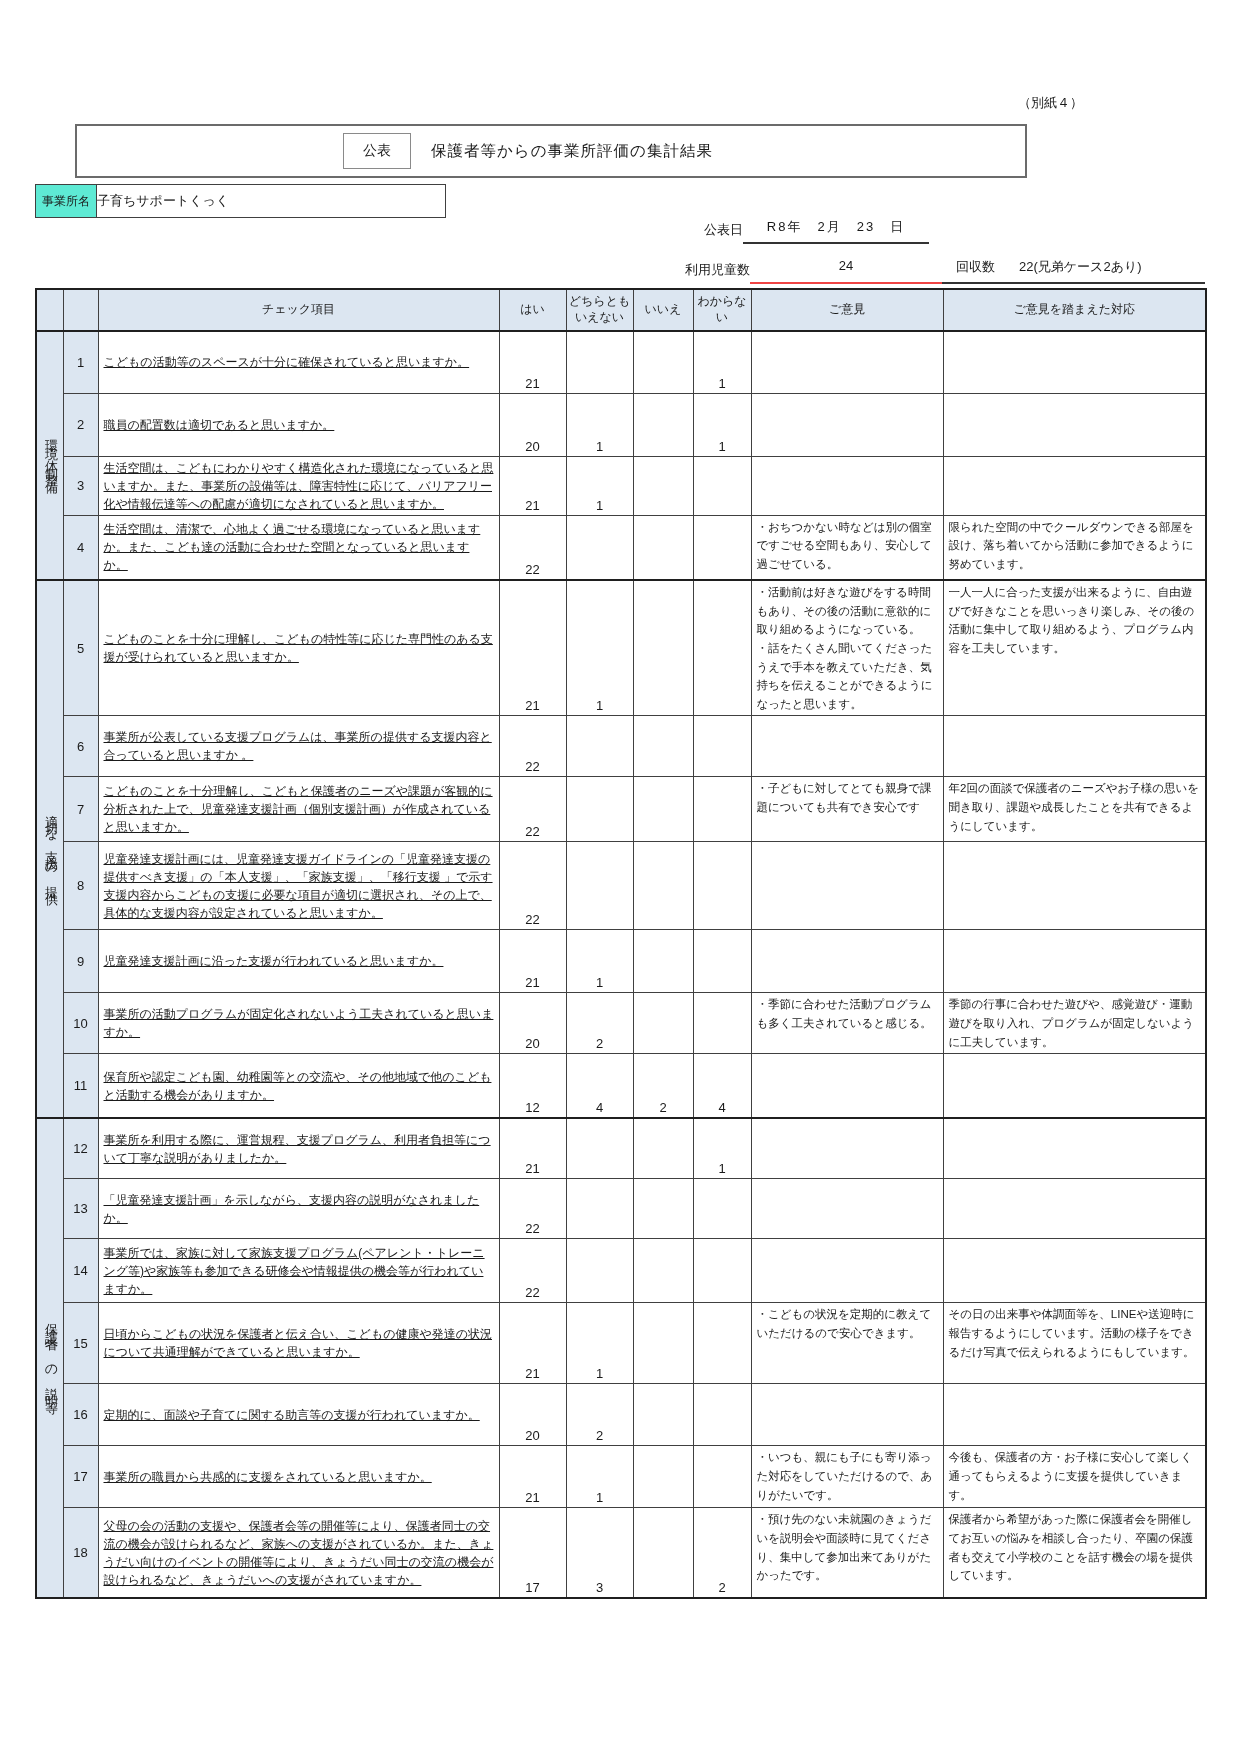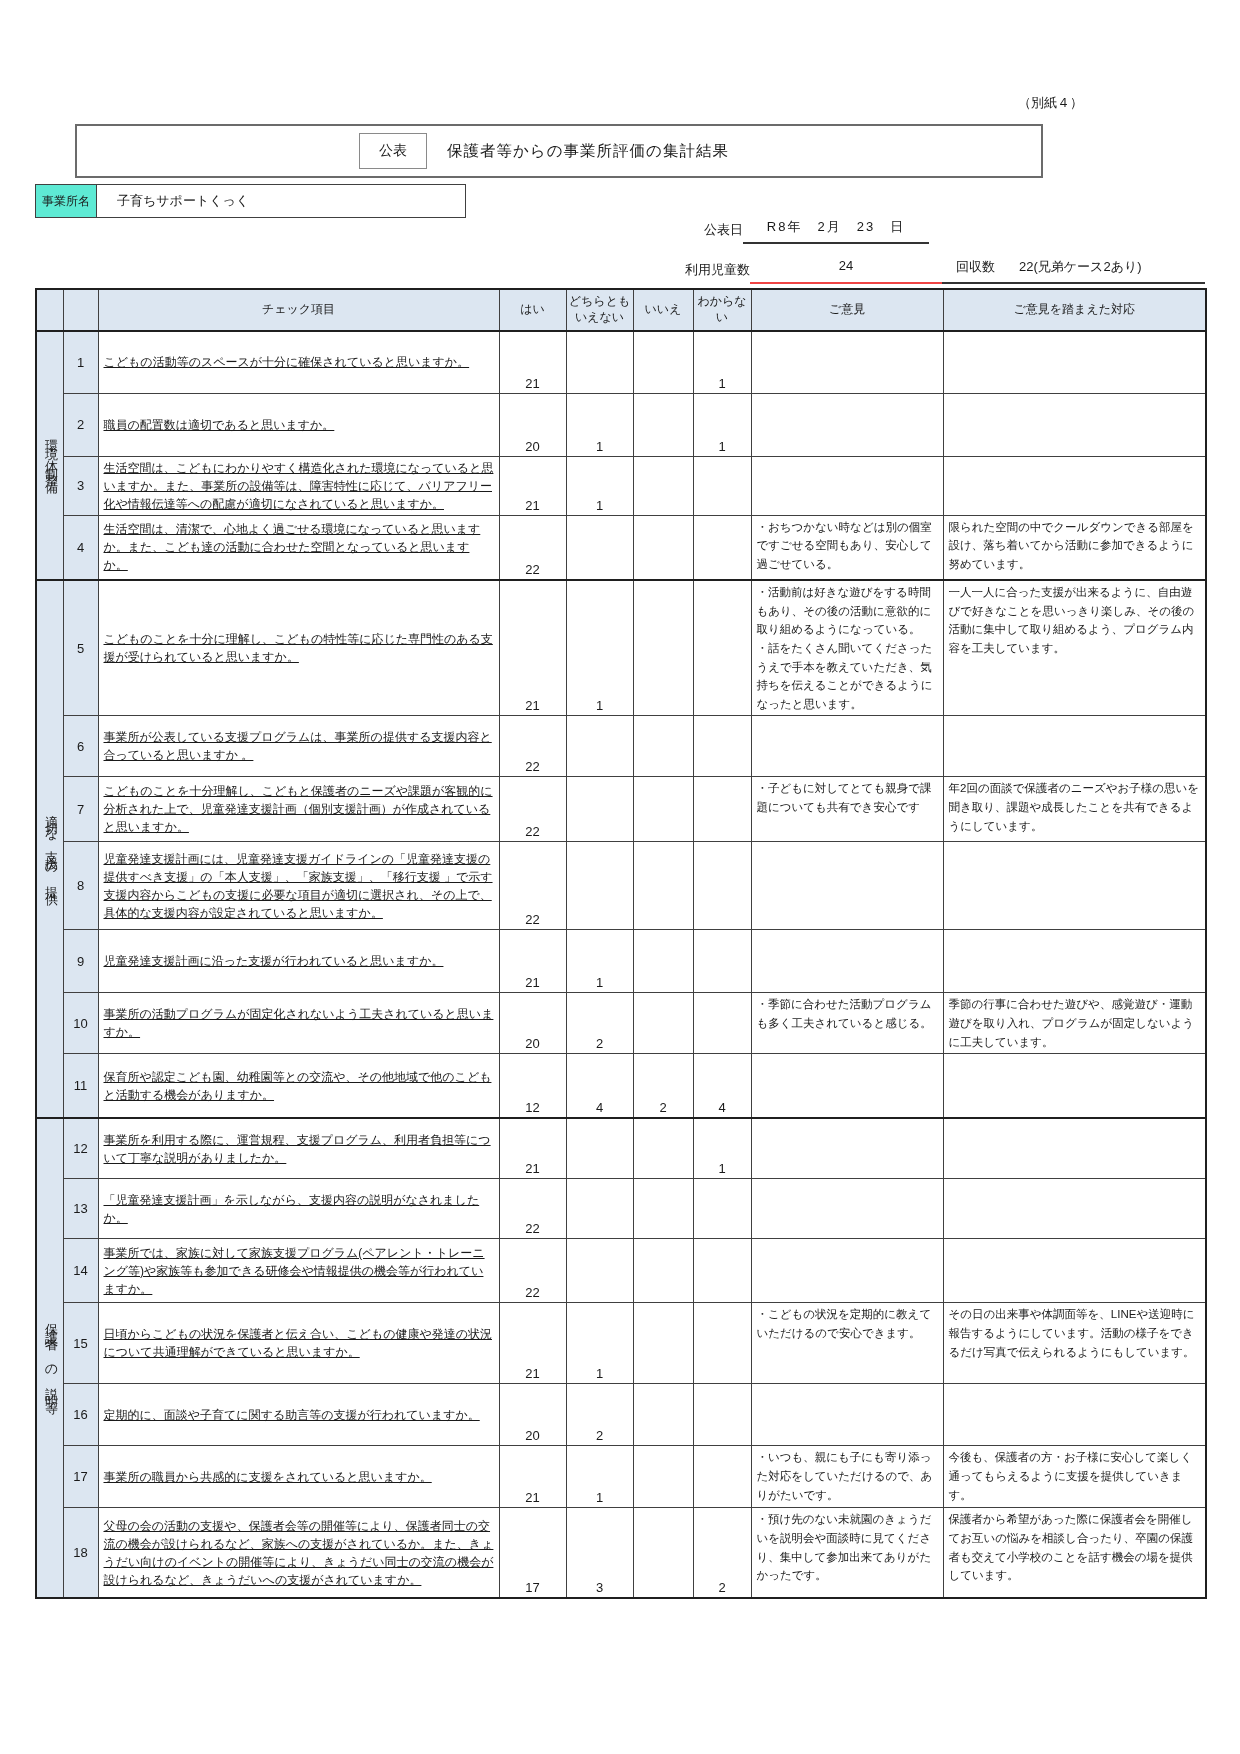--- a/index.html
+++ b/index.html
@@ -2,30 +2,30 @@
 <html><head>
 <meta charset="utf-8">
 <style>
   html,body{margin:0;padding:0;background:#fff;}
   .page{position:relative;width:1240px;height:1754px;background:#fff;overflow:hidden;
         font-family:"Liberation Sans","DejaVu Sans",sans-serif;color:#1a1a1a;}
 
   .attachment-note{position:absolute;top:94px;left:1018px;font-size:13px;}
 
   .title-box{position:absolute;left:75px;top:124px;width:948px;height:50px;
-             border:2px solid #6b6b6b;display:flex;align-items:center;background:#fff;padding-left:16px;}
+             border:2px solid #6b6b6b;display:flex;align-items:center;background:#fff;}
   .publish-badge{margin-left:266px;width:66px;height:34px;border:1px solid #8a8a8a;
                  display:flex;align-items:center;justify-content:center;font-size:14px;}
   .doc-title{margin-left:20px;font-size:15.5px;letter-spacing:1px;}
 
   .office-row{position:absolute;left:35px;top:184px;display:flex;}
   .office-label{width:60px;height:32px;background:#5eead4;border:1px solid #404040;
                 display:flex;align-items:center;justify-content:center;font-size:12px;}
   .office-value{width:348px;height:32px;border:1px solid #404040;border-left:none;
-                display:flex;align-items:center;padding-left:20px;font-size:13px;background:#fff;}
+                display:flex;align-items:center;padding-left:0;font-size:13px;background:#fff;}
 
   .pubdate-label{position:absolute;left:655px;top:221px;width:88px;text-align:right;font-size:13px;}
   .pubdate-value{position:absolute;left:743px;top:218px;width:186px;height:24px;
                  border-bottom:2px solid #333;text-align:center;font-size:13px;letter-spacing:2px;}
 
   .children-label{position:absolute;left:650px;top:261px;width:100px;text-align:right;font-size:13px;}
   .children-value{position:absolute;left:750px;top:258px;width:192px;height:24px;
                   border-bottom:2px solid #ef4444;text-align:center;font-size:13px;}
   .collected-box{position:absolute;left:942px;top:258px;width:263px;height:24px;
                  border-bottom:2px solid #333;display:flex;align-items:flex-start;font-size:13px;}

